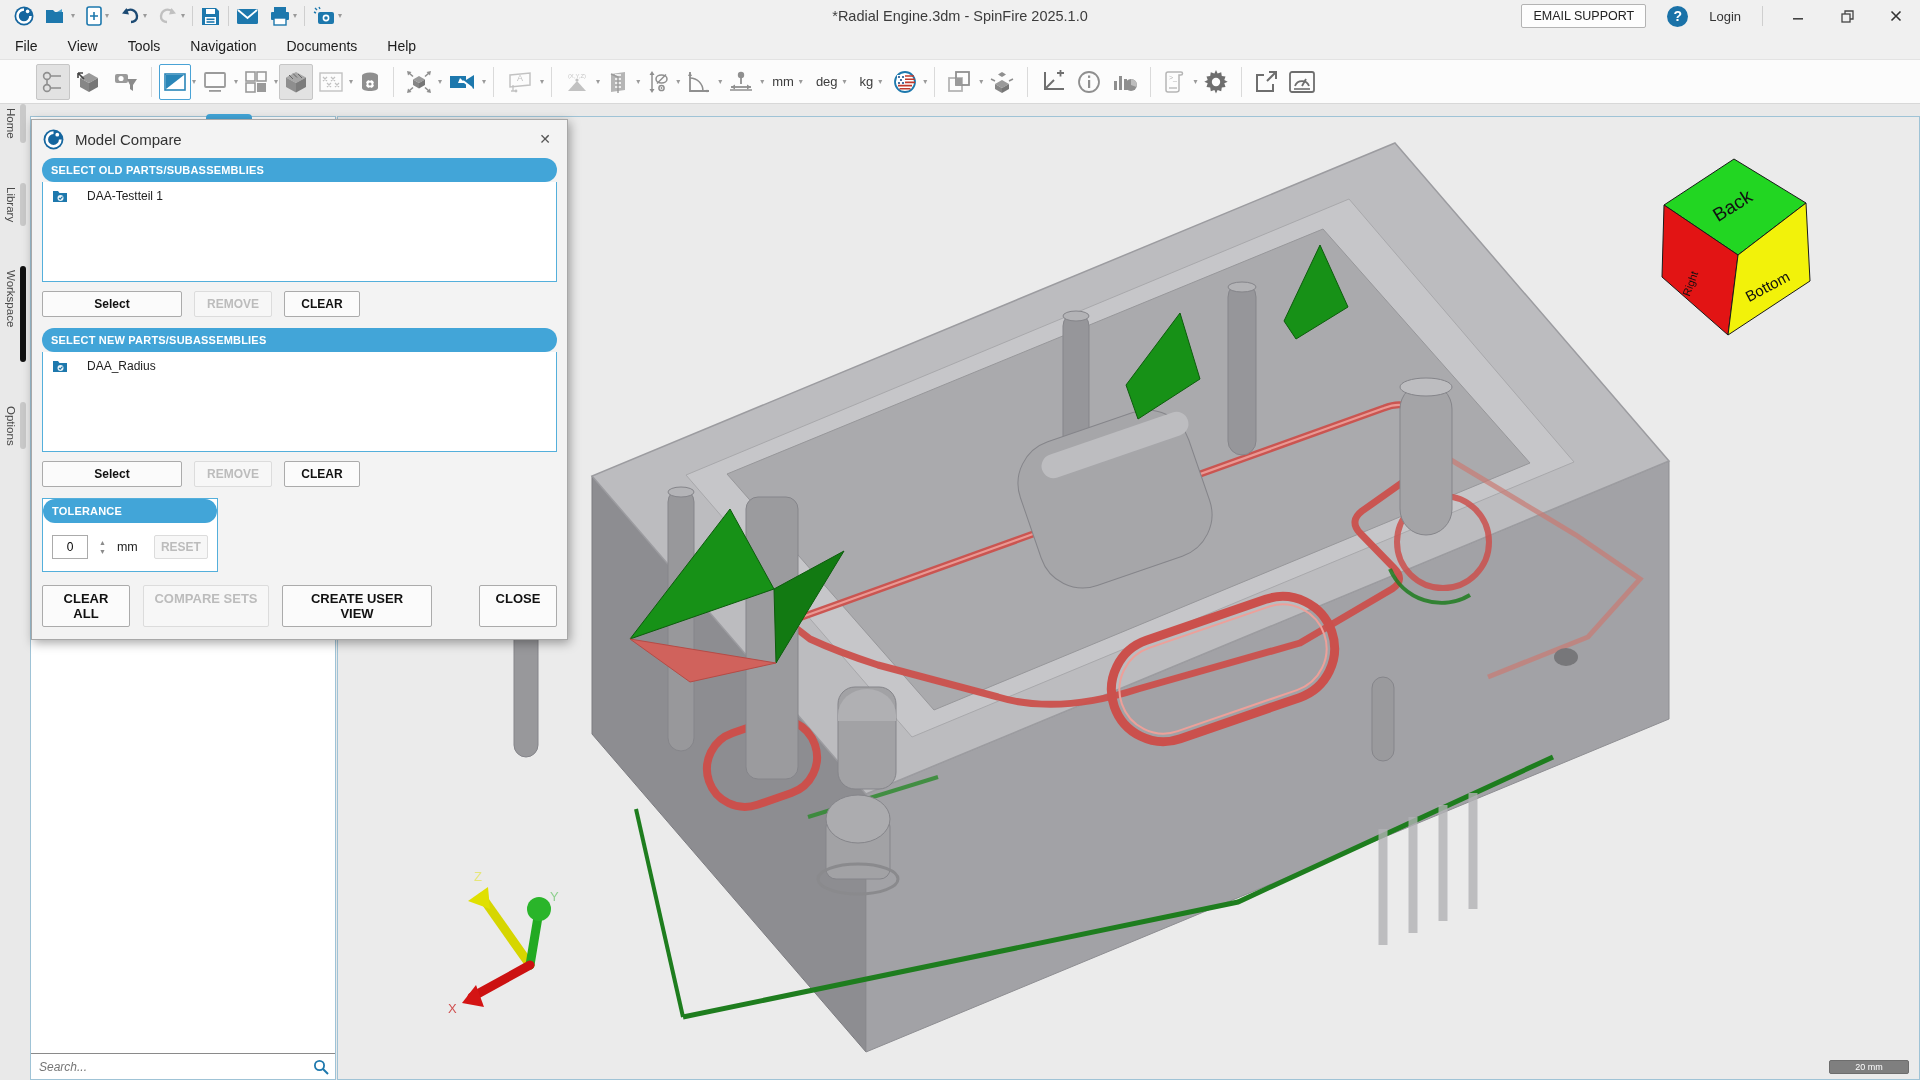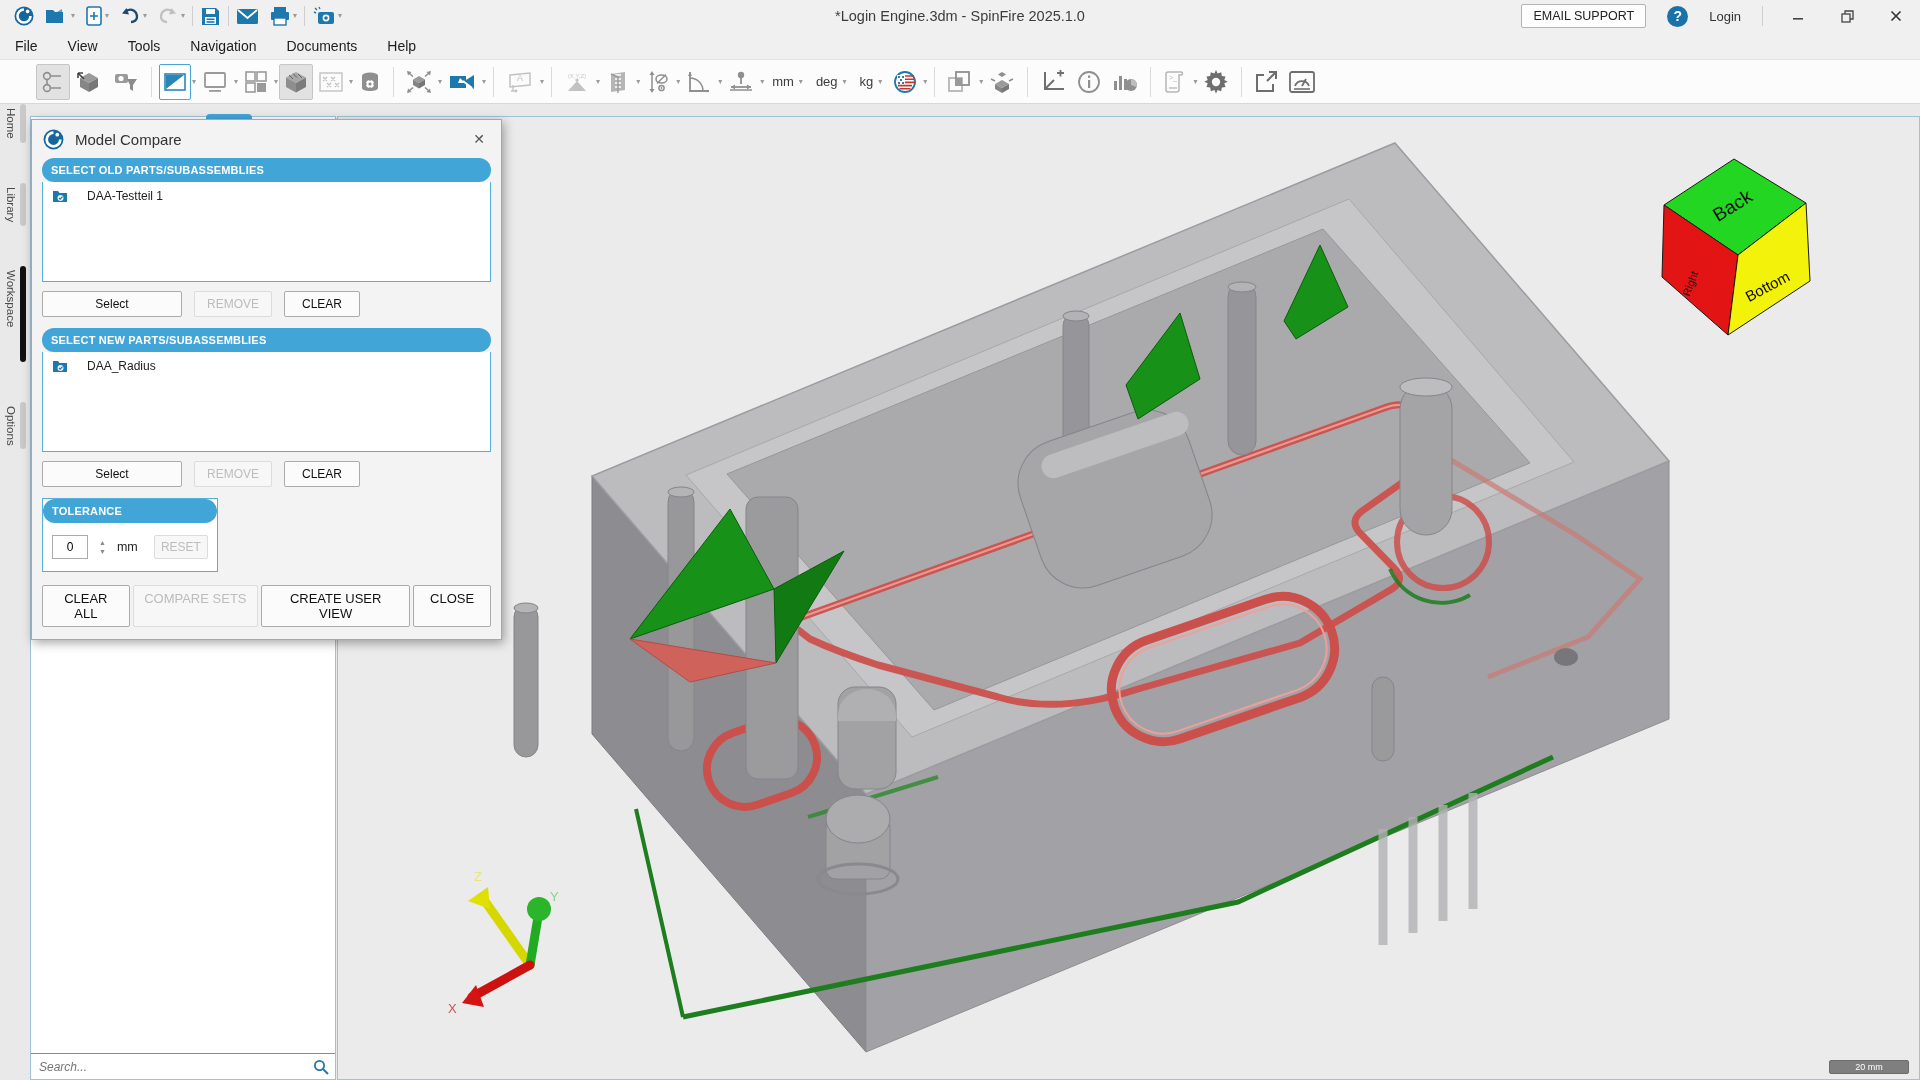--- a/index.html
+++ b/index.html
@@ -49,46 +49,46 @@
   .searchbar { position:absolute; left:0; right:0; bottom:0; height:26px; border-top:1px solid #8a8a8a; display:flex; align-items:center; padding:0 6px; background:#fff; }
   .searchbar input { flex:1; border:none; outline:none; font-size:12px; font-style:italic; color:#555; font-family:"Liberation Sans",sans-serif; background:transparent; }
 
   .viewport { position:absolute; left:337px; top:116px; right:0; bottom:0; background:#ebebeb; border:1px solid #9fc3d6; }
   .viewport > svg.scene { position:absolute; left:0; top:0; }
   .viewcube { position:absolute; right:105px; top:22px; }
   .triad { position:absolute; left:100px; bottom:64px; }
   .scalebar { position:absolute; right:10px; bottom:5px; width:80px; height:14px; background:#7f7f7f; border:1px solid #6d6d6d; border-radius:2px; color:#fff; font-size:9px; display:flex; align-items:center; justify-content:center; }
 
   
-  .dialog { position:absolute; left:31px; top:119px; width:471px; background:#f3f3f3; border:1px solid #a8a8a8; box-shadow:2px 3px 10px rgba(0,0,0,.35); z-index:20; padding:0 10px 12px 10px; }
+  .dialog { position:absolute; left:31px; top:119px; width:537px; background:#f3f3f3; border:1px solid #a8a8a8; box-shadow:2px 3px 10px rgba(0,0,0,.35); z-index:20; padding:0 10px 12px 10px; }
   .dlg-header { height:38px; display:flex; align-items:center; gap:10px; }
   .dlg-title { font-size:15px; color:#333; flex:1; }
   .dlg-close { font-size:14px; color:#555; padding:2px 6px; }
   .sec-h { background:#42a5d8; color:#fff; font-size:11px; font-weight:bold; padding:6px 9px; letter-spacing:.2px;border-radius:12px; }
   .listbox { background:#fff; border:1px solid #54afdb; border-top:none; height:100px; padding:7px 9px; font-size:12px; color:#222; }
   .list-item { display:flex; align-items:center; gap:19px; }
   .btnrow { display:flex; gap:12px; margin:9px 0 11px; }
-  .btn { background:#fbfbfb; border:1px solid #ababab; border-radius:2px; font-weight:normal; font-size:12px; color:#111; text-align:center; padding:5px 0; font-family:"Liberation Sans",sans-serif; }
+  .btn { background:#fbfbfb; border:1px solid #ababab; border-radius:2px; font-weight:bold; font-size:12px; color:#111; text-align:center; padding:5px 0; font-family:"Liberation Sans",sans-serif; }
   .btn.dis { color:#bcbcbc; border-color:#dcdcdc; background:#f7f7f7; }
   .w-select { width:140px; } .w-remove { width:78px; } .w-clear { width:76px; }
   .grp-row { display:flex; gap:9px; }
   .grp { border:1px solid #54afdb; background:#fff; }
   .grp-type { width:266px; } .grp-tol { width:176px; }
   .grp-body { display:flex; align-items:center; padding:12px 9px; gap:8px; }
   .radio-opt { display:flex; align-items:center; gap:5px; font-size:12.5px; color:#222; margin-right:12px; }
   .radio { width:15px; height:15px; border-radius:50%; border:1px solid #9a9a9a; background:#fff; flex:none; }
   .radio.sel { border-color:#1a74ad; background:radial-gradient(circle, #1a74ad 0 4px, #fff 4.5px 5.5px, #1a74ad 6px); }
   .tol-input { width:36px; height:24px; border:1px solid #ababab; text-align:center; font-size:12px; font-family:"Liberation Sans",sans-serif; }
   .spin { display:flex; flex-direction:column; justify-content:center; }
   .spin span { font-size:7px; color:#8a8a8a; line-height:7px; padding:1px 3px; }
   .tol-unit { font-size:12.5px; color:#222; }
   .reset-btn { margin-left:8px; width:72px; padding:4px 0; }
   .colors-body { display:flex; gap:12px; padding:10px 9px; }
   .color-chip { flex:1; height:27px; border-radius:3px; display:flex; align-items:center; justify-content:center; font-weight:bold; font-size:12.5px; color:#0d0d0d; box-shadow:inset 0 0 0 1px rgba(0,0,0,.25); }
-  .footer-row { display:flex; gap:3px; margin-top:13px;justify-content:center; }
+  .footer-row { display:flex; gap:13px; margin-top:13px;justify-content:center; }
   .fbtn { padding:5px 10px; font-size:13px; }
   .w-clearall { width:88px; } .w-compsets { width:126px; } .w-cuv { width:150px; } .w-close { width:78px; margin-left:auto; }
 </style>
 </head>
 <body>
 
 <div class="titlebar">
   <div class="tb-left">
     <span class="ibtn">
       <svg width="22" height="22" viewBox="0 0 22 22">
@@ -155,21 +155,21 @@
       <svg width="24" height="20" viewBox="0 0 24 20">
           <path d="M3 2 l2 2 M2 6 l2 1 M7 1 l1 2" stroke="#1d78ad" stroke-width="1.4"></path>
           <rect x="6" y="6" width="16" height="12" rx="2" fill="#1d78ad"></rect>
           <circle cx="14" cy="12" r="3.4" fill="#fff"></circle>
           <circle cx="14" cy="12" r="1.8" fill="#1d78ad"></circle>
         </svg>
       <span class="caret">▾</span>
     </span>
   </div>
 
-  <div class="tb-title">*Login Engine.3dm - SpinFire 2025.1.0</div>
+  <div class="tb-title">*Radial Engine.3dm - SpinFire 2025.1.0</div>
 
   <div class="tb-right">
     <span class="email-btn">EMAIL SUPPORT</span>
     <span class="help-circle">?</span>
     <span class="login">Login</span>
     <span class="tb-sep"></span>
     <span class="winbtn">
       <svg width="12" height="12" viewBox="0 0 12 12">
           <rect x="1" y="8" width="10" height="1.6" fill="#444"></rect>
         </svg>

